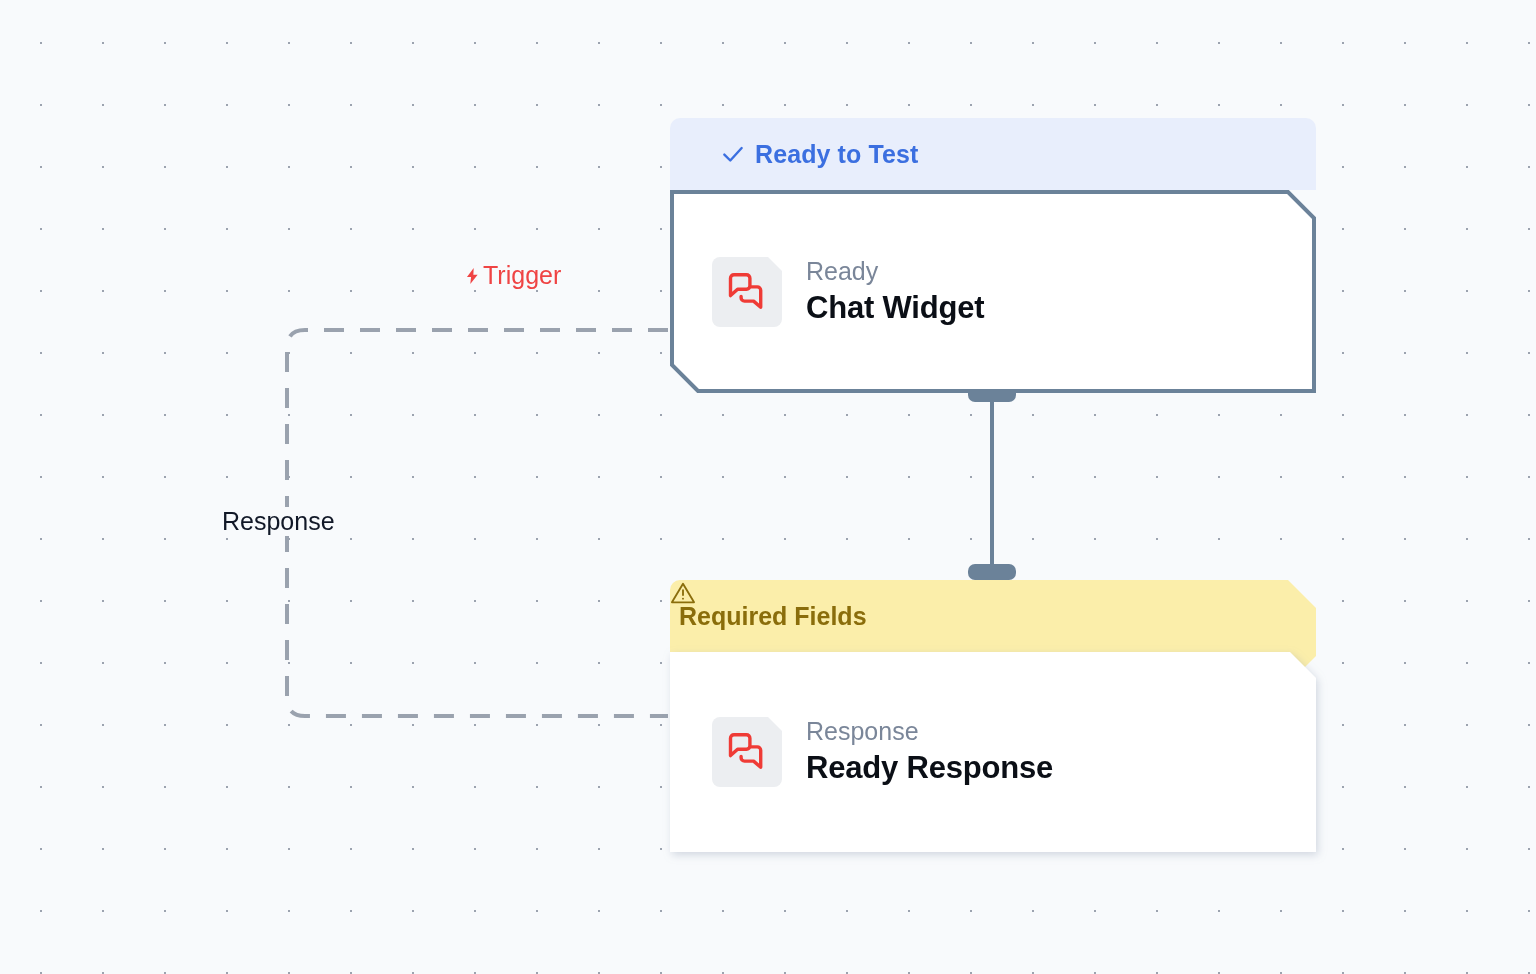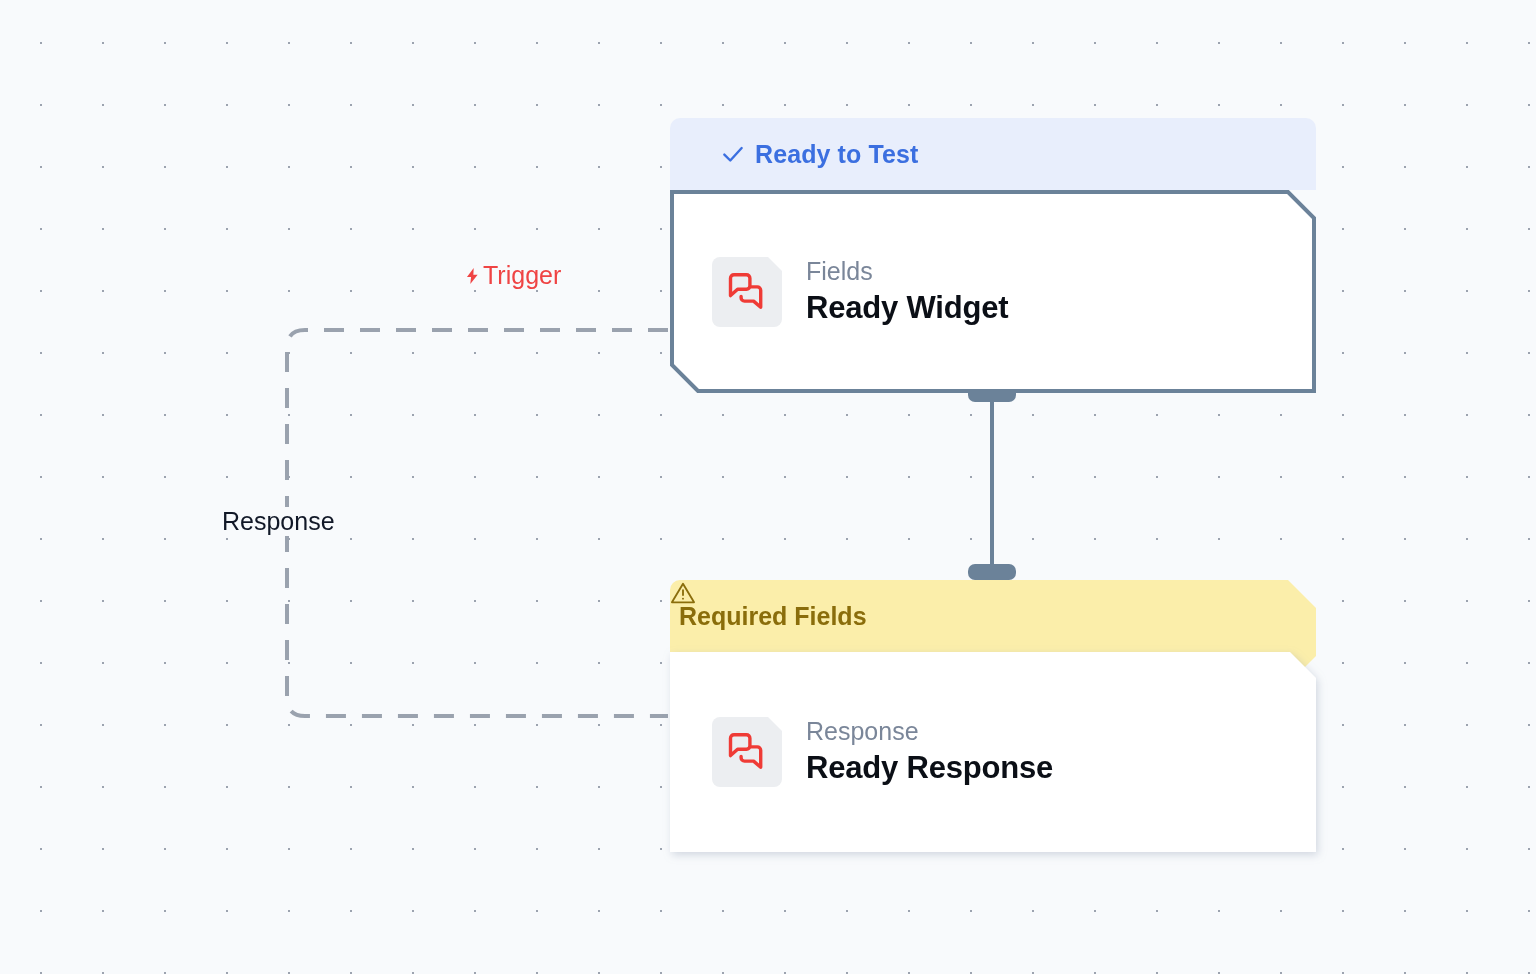--- a/index.html
+++ b/index.html
@@ -230,22 +230,22 @@
             <path d="M8 0 H56 L70 14 V62 a8 8 0 0 1 -8 8 H8 a8 8 0 0 1 -8 -8 V8 a8 8 0 0 1 8 -8 Z" fill="#eceef1"></path>
           </svg>
           <span class="bubbles">
             <svg viewBox="0 0 44 44" width="44" height="44" fill="none" stroke="#ef3b36" stroke-width="3.4" stroke-linecap="round" stroke-linejoin="round">
               <path d="M5.5 6.2 a3.4 3.4 0 0 1 3.4 -3.4 h12.6 a3.4 3.4 0 0 1 3.4 3.4 v7.6 a3.4 3.4 0 0 1 -3.4 3.4 h-8.9 L5.5 23.6 Z"></path>
               <path d="M26.2 14.9 h6.1 a3.4 3.4 0 0 1 3.4 3.4 v17 l-7.1 -6.2 h-9.1 a3.4 3.4 0 0 1 -3.4 -3.4 v-1.3"></path>
             </svg>
           </span>
         </div>
         <div class="node-text">
-          <div class="node-kicker">Fields</div>
-          <div class="node-title">Ready Widget</div>
+          <div class="node-kicker">Ready</div>
+          <div class="node-title">Chat Widget</div>
         </div>
       </div>
     </div>
   </div>
 
   <div class="node" id="node-chat-response">
 
     <div class="resp-header-wrap">
       <svg viewBox="0 0 646 104" width="646" height="104">
         <path d="M 10 0 H 618 L 646 28 V 76 L 622 100 L 600 76 H 0 V 10 a10 10 0 0 1 10 -10 Z" fill="#fbeeaa"></path>

